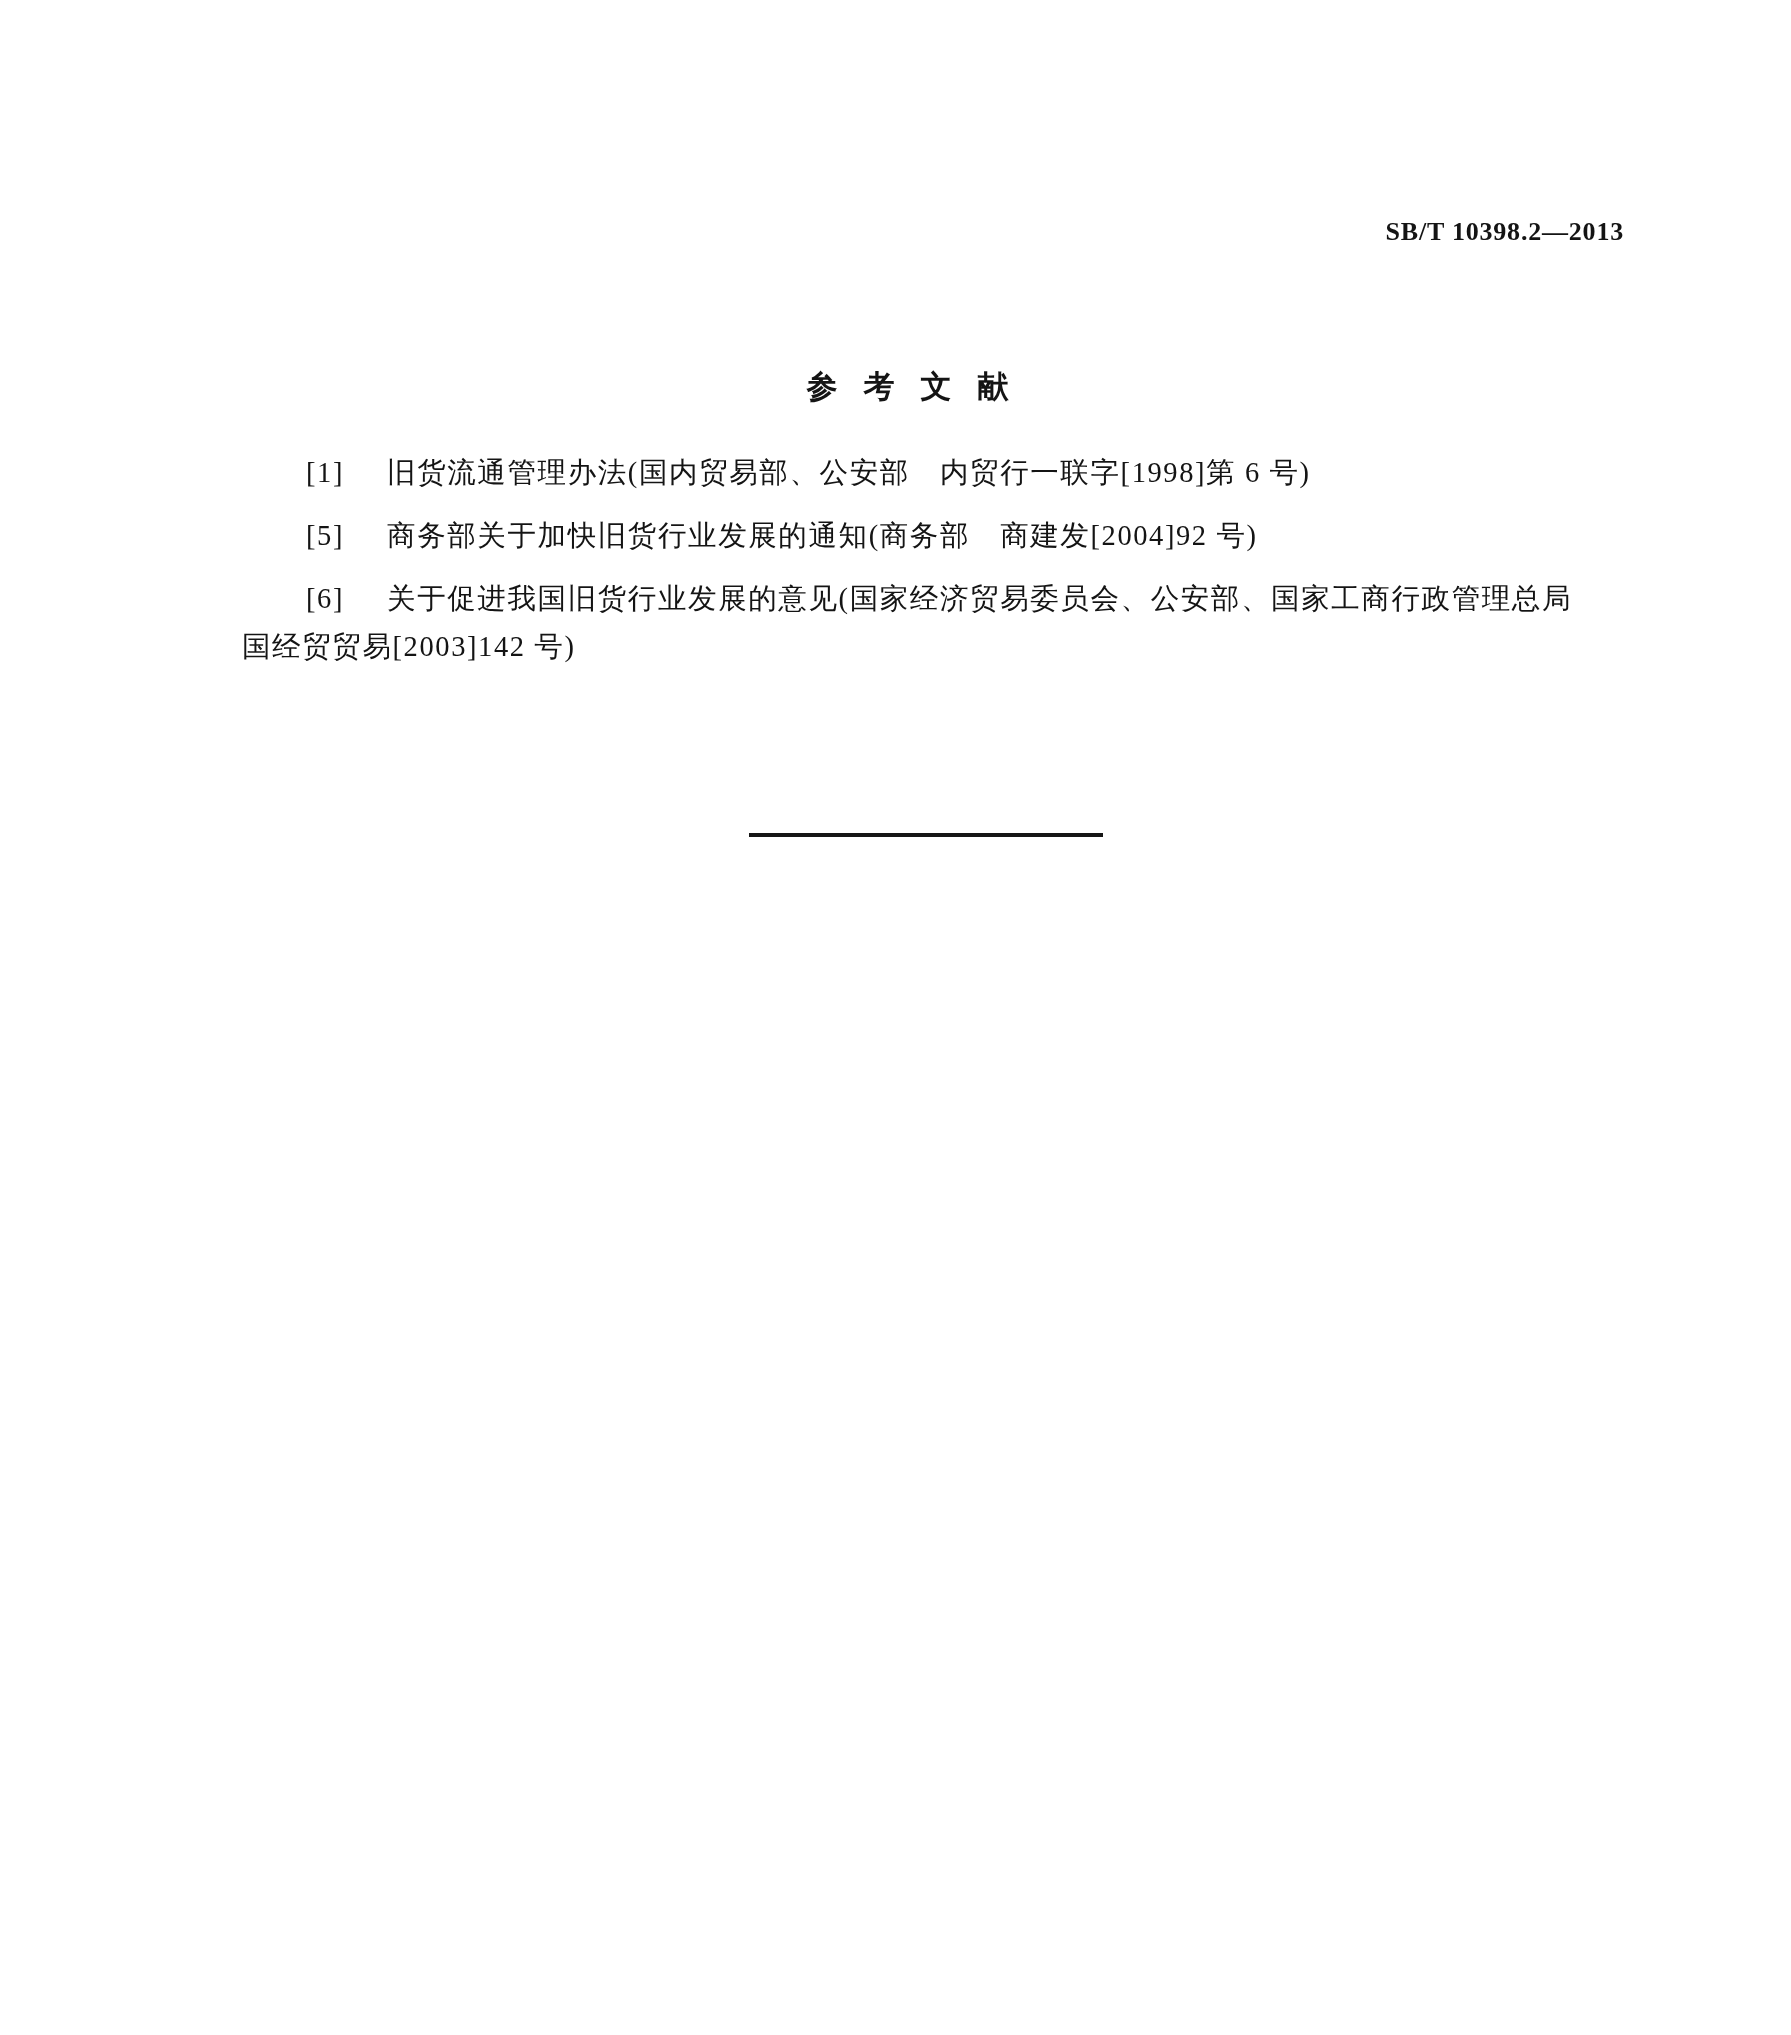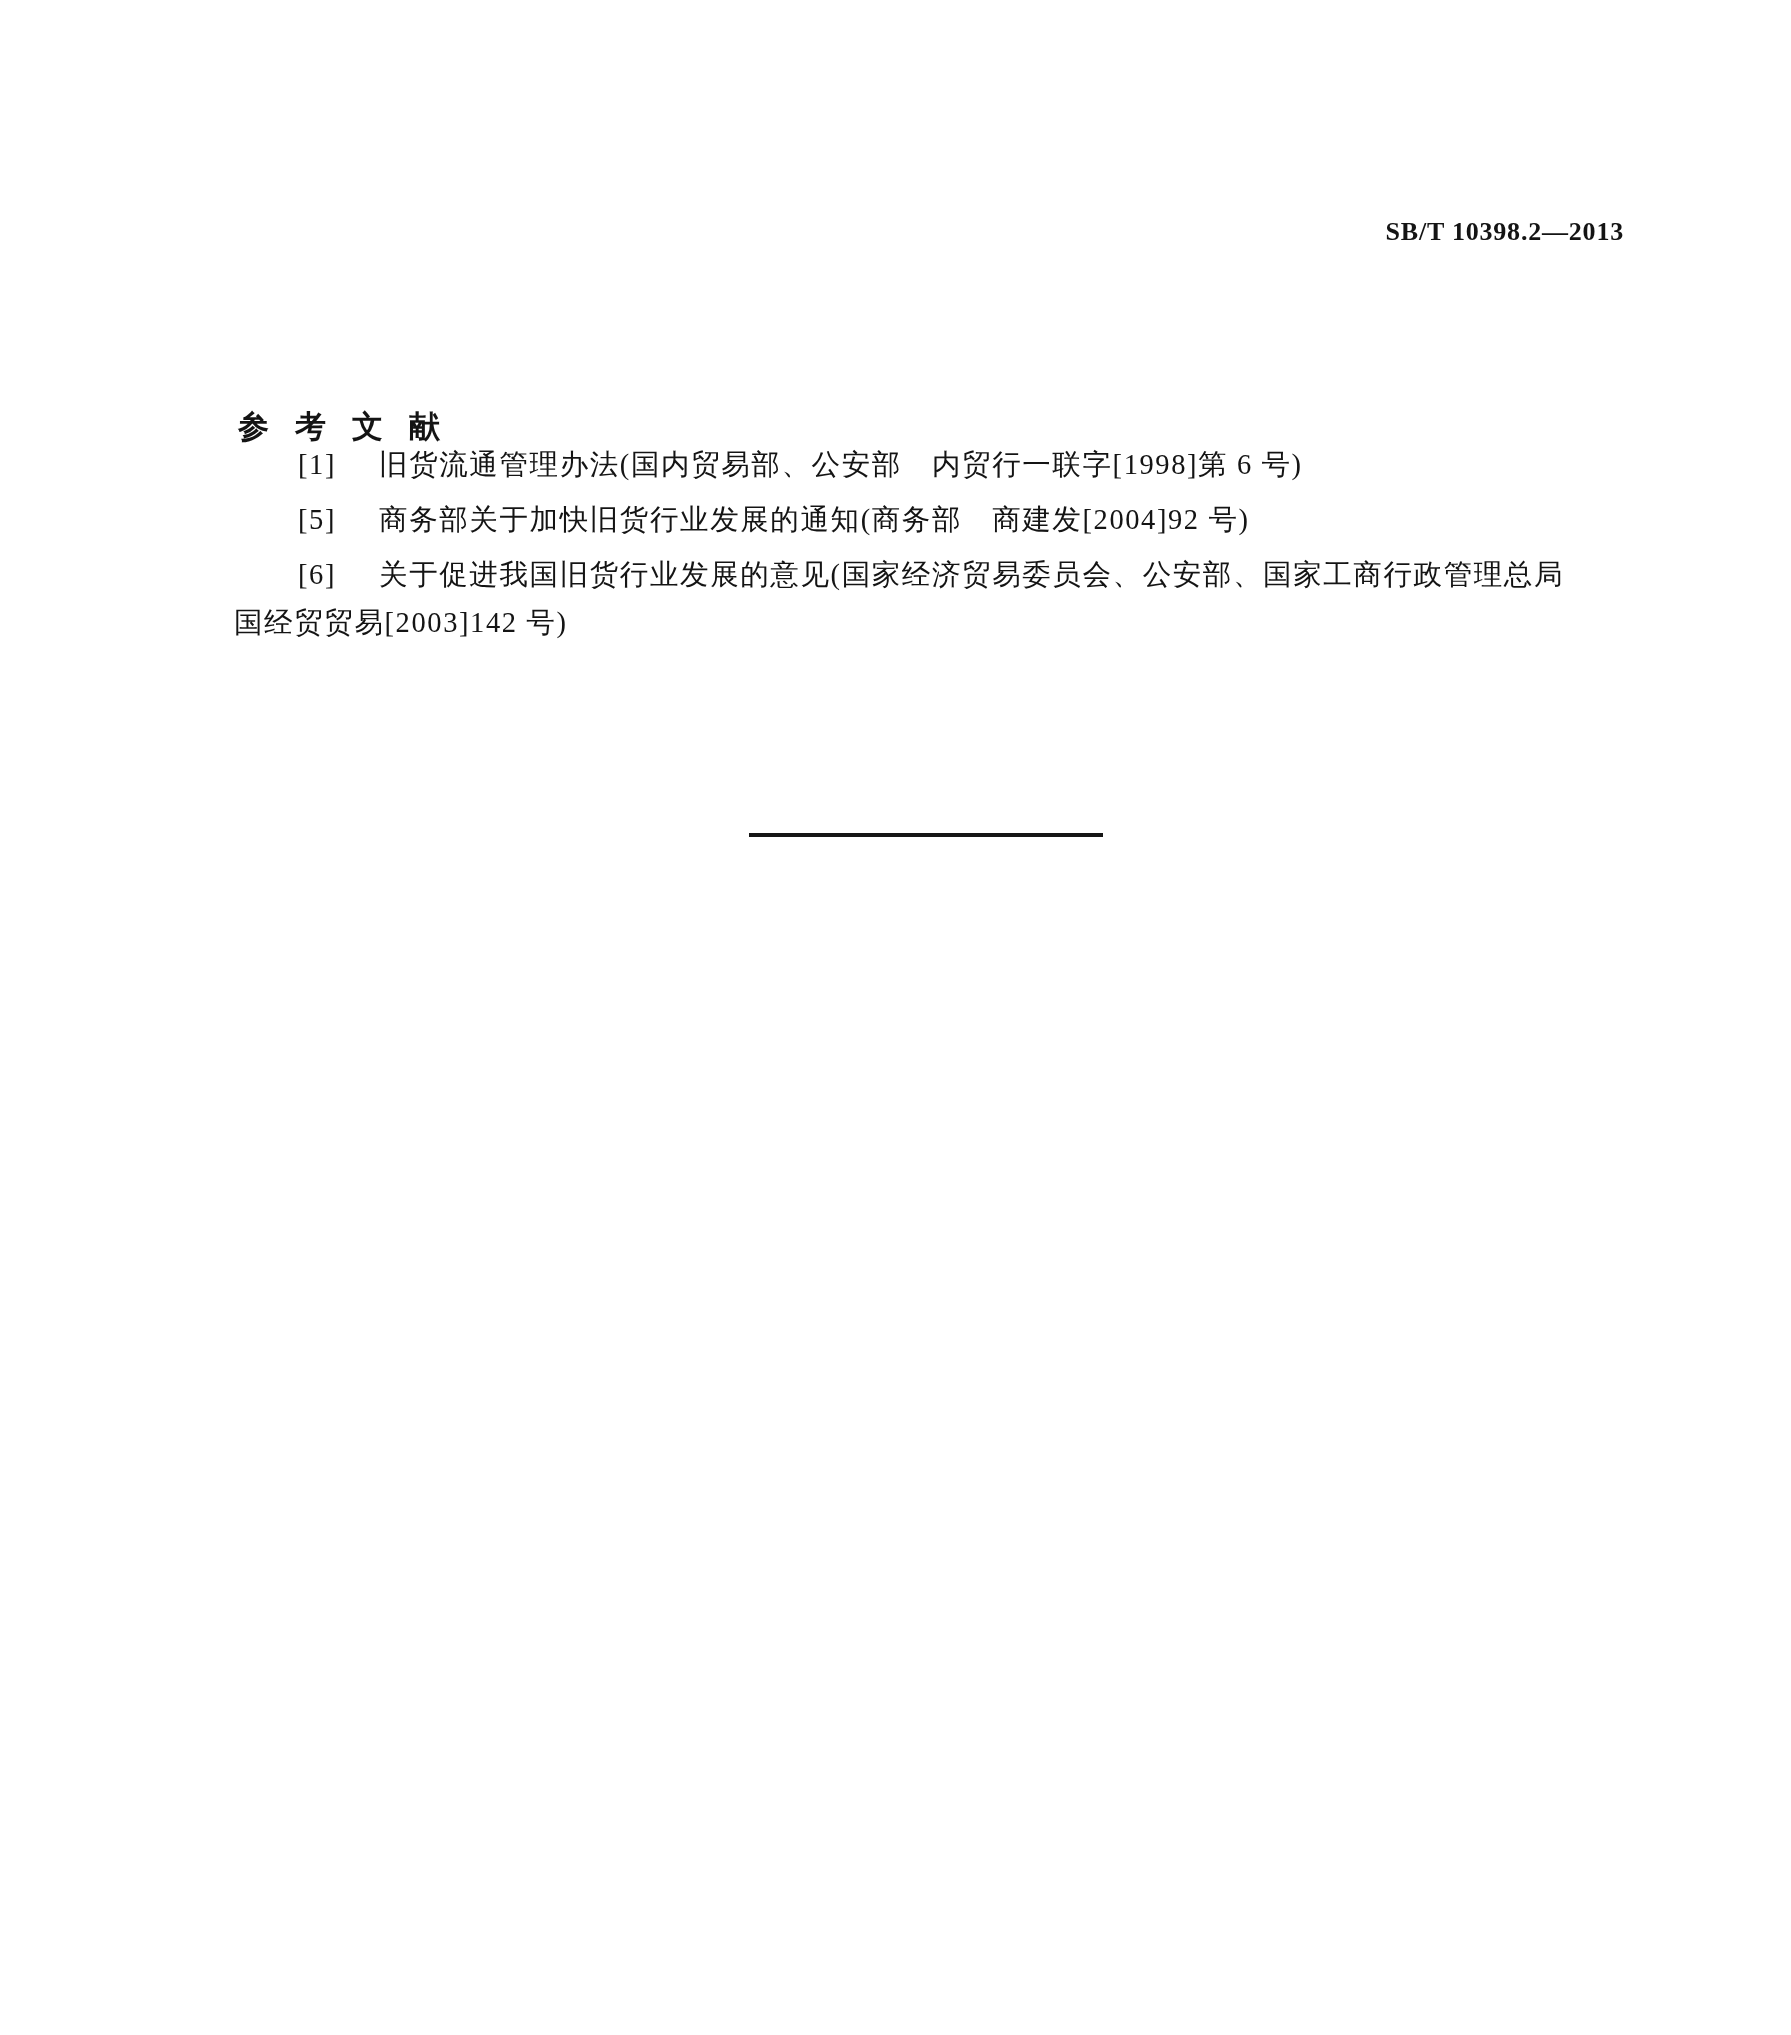--- a/index.html
+++ b/index.html
@@ -22,42 +22,41 @@
     right: 167px;
     font-size: 26px;
     font-weight: bold;
     letter-spacing: 0.8px;
     line-height: 30px;
     white-space: nowrap;
   }
   .doc-title {
     position: absolute;
     top: 366px;
-    left: 212px;
+    left: 227px;
     width: 1361px;
-    text-align: left;
+    text-align: center;
     font-size: 31px;
     font-weight: bold;
     letter-spacing: 26px;
     padding-left: 26px;
     line-height: 41px;
     box-sizing: border-box;
-    margin-top: 40px;
   }
   .refs {
     position: absolute;
     top: 434px;
     left: 227px;
     width: 1465px;
     font-size: 28.5px;
     line-height: 48px;
     letter-spacing: 1.6px;
   }
   .refs p {
-    margin: 7px;
+    margin: 15px;
     padding: 0;
     text-indent: 64px;
     white-space: pre-wrap;
   }
   .ref-label {
     margin-right: 43px;
   }
   .divider {
     position: absolute;
     top: 833px;

